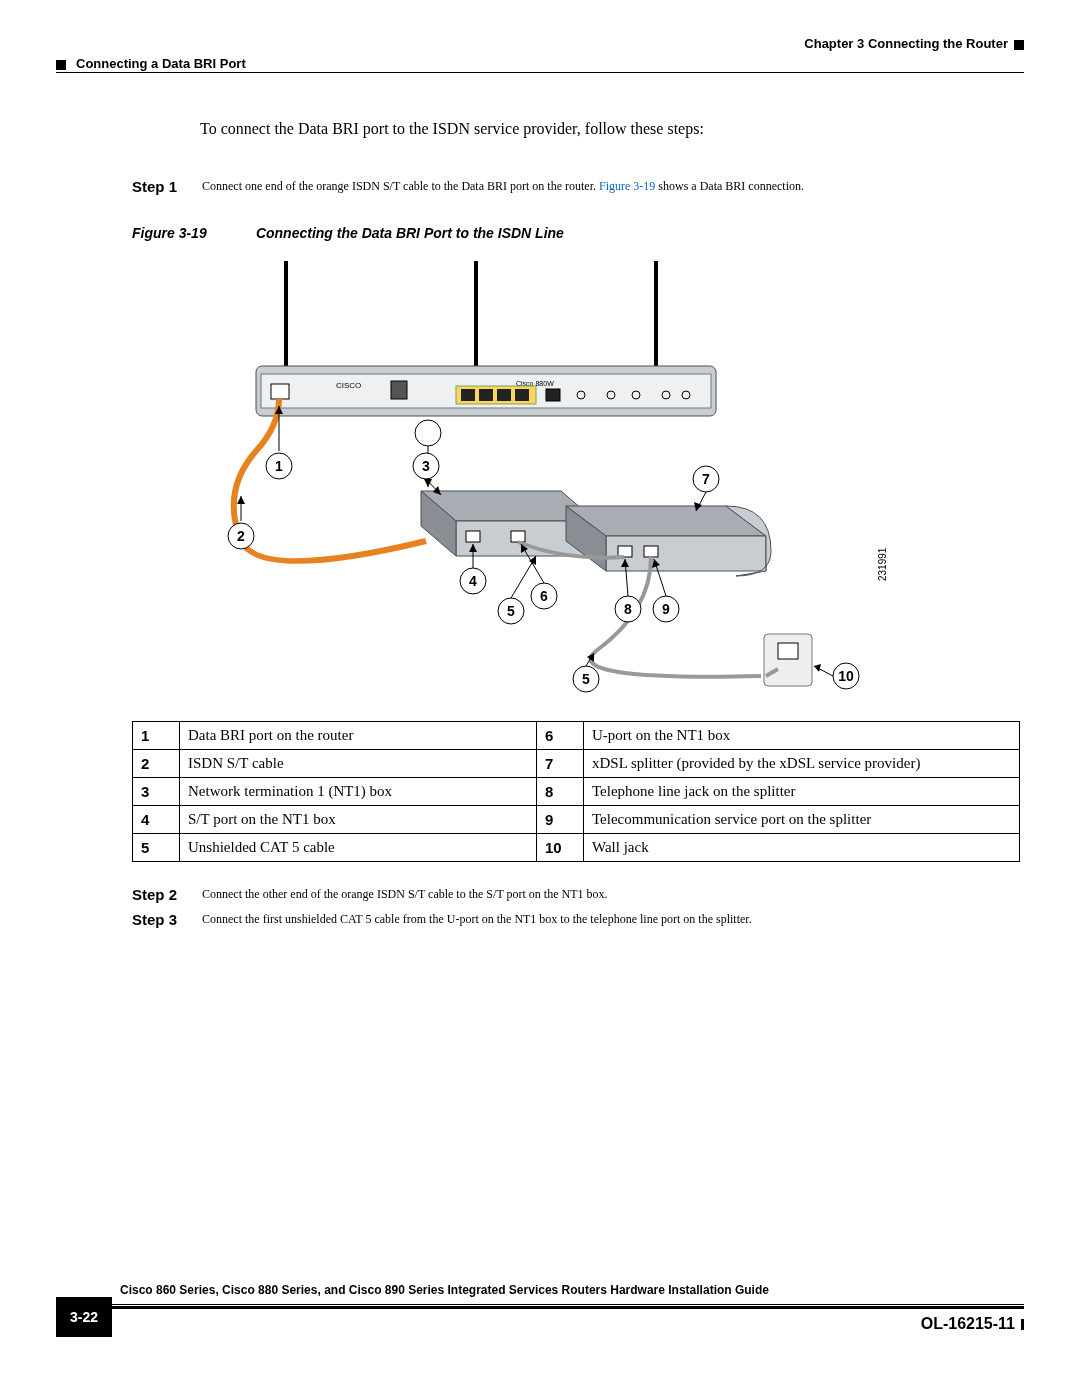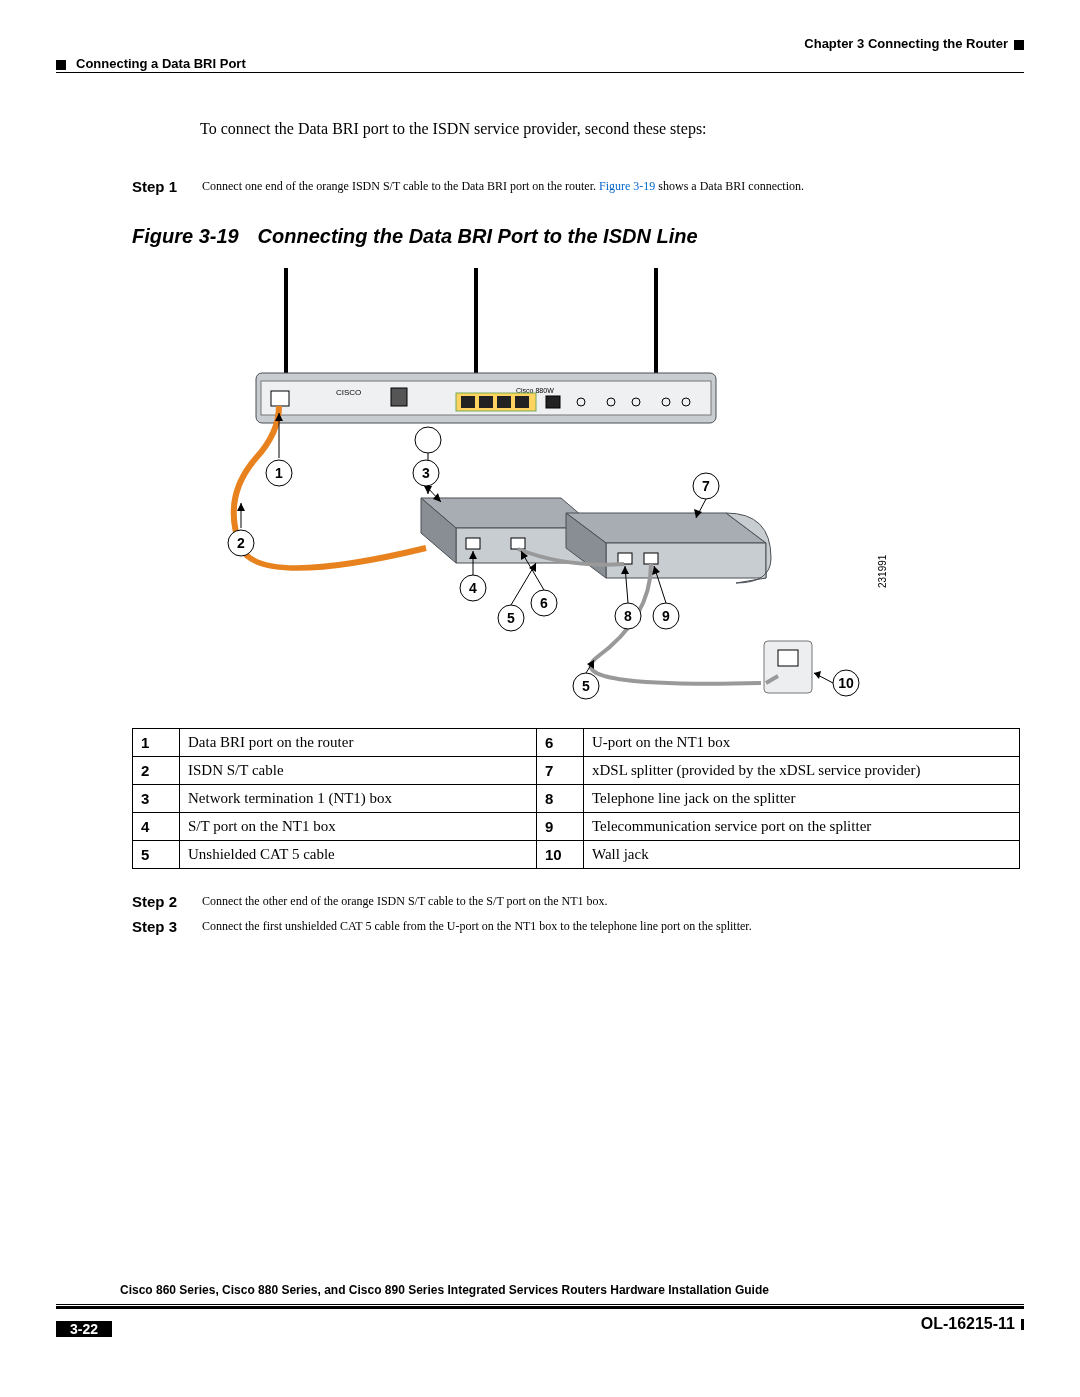--- a/index.html
+++ b/index.html
@@ -85,21 +85,21 @@
 }
 .step-text {
   font-size: 12px;
   font-family: Georgia, 'Times New Roman', serif;
   line-height: 1.4;
 }
 .link {
   color: #0066cc;
 }
 .figure-caption {
-  font-size: 20px;
+  font-size: 14px;
   font-weight: bold;
   font-style: italic;
   margin-top: 30px;
   margin-bottom: 10px;
   margin-left: -68px;
 }
 .figure-num { display: inline-block; width: 120px; }
 .figure-area {
   height: 450px;
   margin-left: -68px;
@@ -140,21 +140,21 @@
   height: 3px; background: #000;
 }
 .footer-title {
   position: absolute;
   left: 120px; bottom: 100px;
   font-size: 12px; font-weight: bold;
 }
 .page-num-box {
   position: absolute;
   left: 56px; bottom: 60px;
-  height: 16px; padding: 0 14px;
+  height: 40px; padding: 0 14px;
   background: #000; color: #fff;
   font-weight: bold; font-size: 14px;
   display: flex; align-items: center;
 }
 .doc-id {
   position: absolute;
   right: 56px; bottom: 64px;
   font-size: 16px; font-weight: bold;
 }
 .doc-id::after {
@@ -167,21 +167,21 @@
 </style>
 </head>
 <body>
 
 <div class="page">
   <div class="header-right">Chapter 3      Connecting the Router</div>
   <div class="header-left"><span class="header-left-text">Connecting a Data BRI Port</span></div>
   <div class="header-hr"></div>
 
   <div class="content">
-    <div class="intro">To connect the Data BRI port to the ISDN service provider, second these steps:</div>
+    <div class="intro">To connect the Data BRI port to the ISDN service provider, follow these steps:</div>
 
     <div class="step-row">
       <div class="step-label">Step 1</div>
       <div class="step-text">
         <span>Connect one end of the orange ISDN S/T cable to the Data BRI port on the router. </span><span class="link">Figure 3-19</span><span> shows a Data BRI connection.</span>
       </div>
     </div>
 
     <div class="figure-caption">
       <span class="figure-num">Figure 3-19</span>

